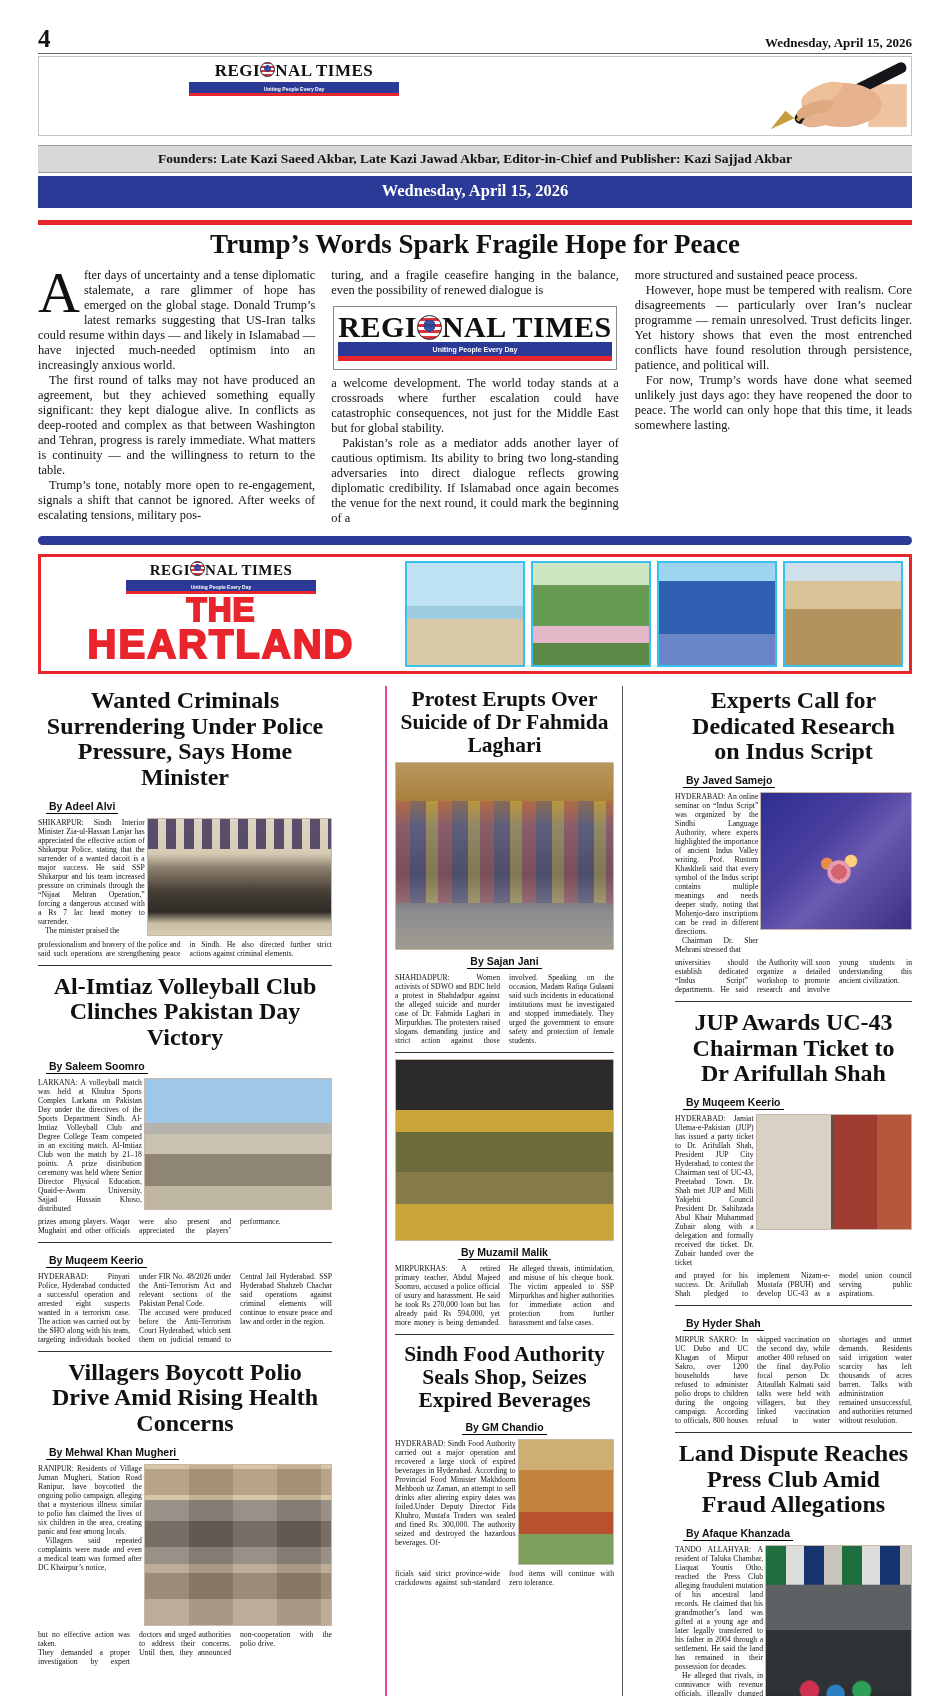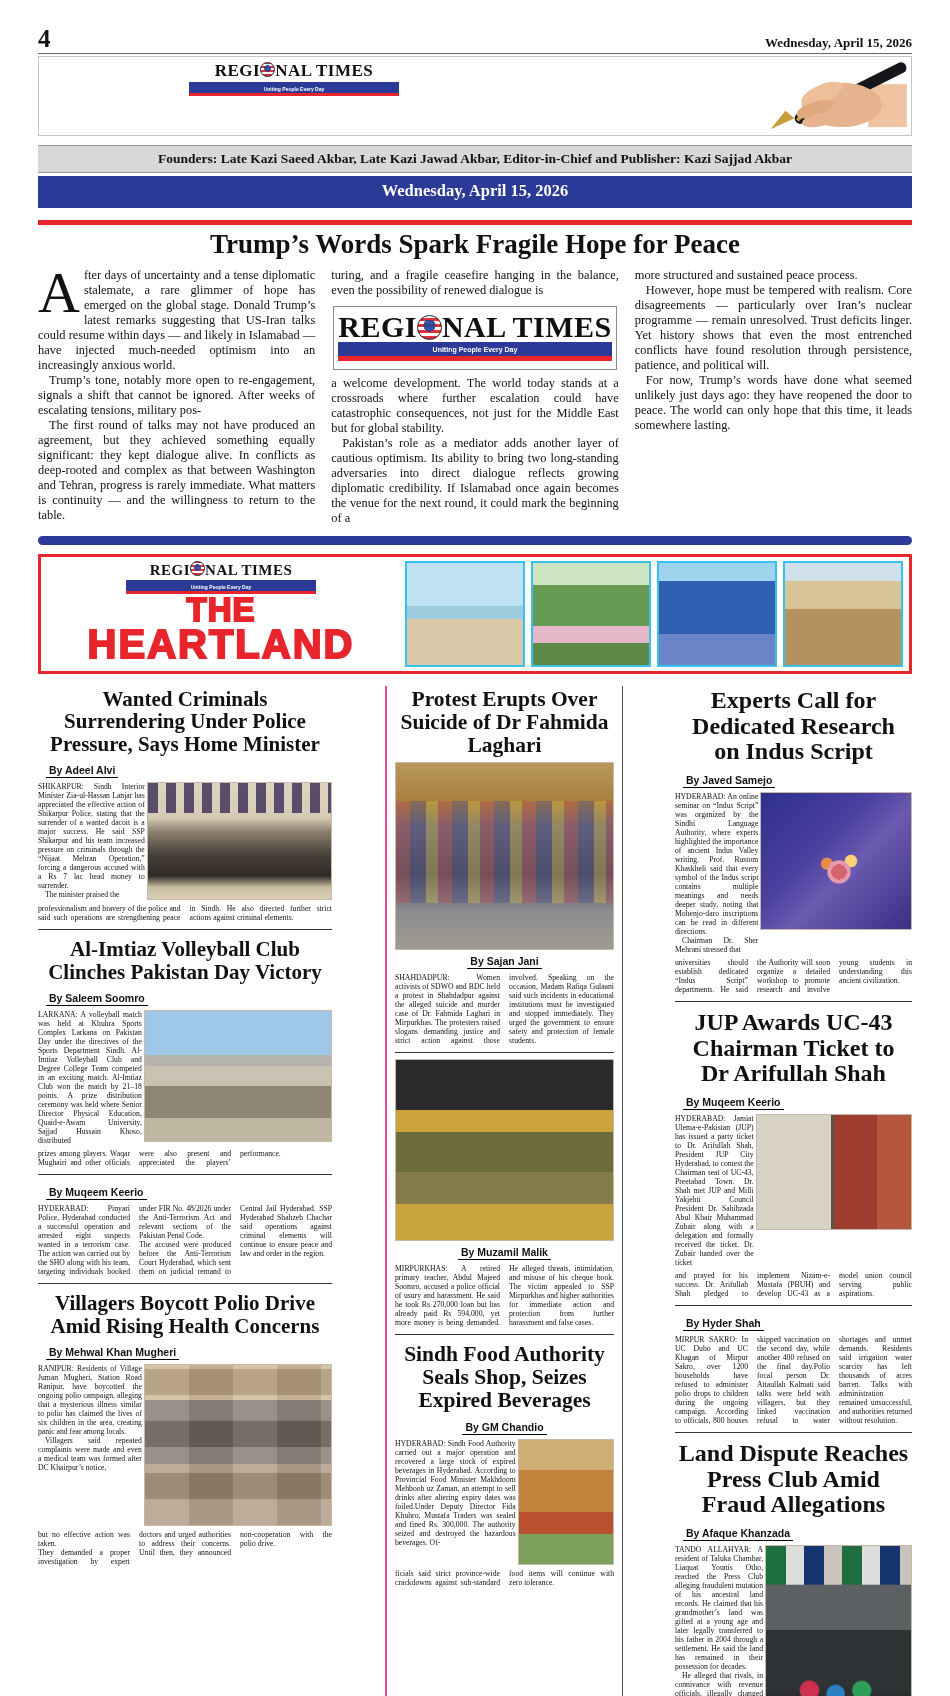--- a/index.html
+++ b/index.html
@@ -69,21 +69,21 @@
   .hl-4{background:linear-gradient(180deg,#cfe0ea 0 18%,#d9c49a 18% 45%,#b3925e 45% 100%);}
 
   
   .articles{display:flex;margin-top:12px;align-items:stretch;}
   .acol{box-sizing:border-box;}
   .acol1{width:302px;padding-right:8px;}
   .acol2{width:238px;border-left:2px solid #ec4899;border-right:1px solid #555;padding:0 8px;margin-left:45px;}
   .acol3{flex:1;padding-left:8px;margin-left:44px;}
   .article + .article{border-top:1px solid #333;margin-top:7px;padding-top:6px;}
   .a-headline{text-align:center;font-weight:bold;line-height:1.07;margin:2px 2px 5px;}
-  .acol1 .a-headline{font-size:21px;}
+  .acol1 .a-headline{font-size:24px;}
   .acol2 .a-headline{font-size:21.5px;}
   .acol3 .a-headline{font-size:24px;}
   .a-byline-row{margin:1px 0 4px 8px;}
   .center-by .a-byline-row{text-align:center;margin-left:0;}
   .a-byline{font-family:"Liberation Sans",sans-serif;font-weight:bold;font-size:10.5px;
      border-bottom:1.5px solid #000;padding:0 3px 1px;display:inline-block;}
   .a-row{display:flex;gap:2px;align-items:flex-start;}
   .a-intro{flex:1;font-size:7.7px;line-height:9px;text-align:justify;}
   .a-intro p{margin:0;}
   .a-intro p + p{text-indent:7px;}
@@ -149,22 +149,22 @@
   </div>
 
   <div class="founders">Founders: Late Kazi Saeed Akbar, Late Kazi Jawad Akbar, Editor-in-Chief and Publisher: Kazi Sajjad Akbar</div>
   <div class="datebar">Wednesday, April 15, 2026</div>
 
   <div class="redrule"></div>
   <div class="ed-headline">Trump’s Words Spark Fragile Hope for Peace</div>
   <div class="ed-cols">
     <div class="ecol">
       <p><span class="dropcap">A</span><span>fter days of uncertainty and a tense diplomatic stalemate, a rare glimmer of hope has emerged on the global stage. Donald Trump’s latest remarks suggesting that US-Iran talks could resume within days — and likely in Islamabad — have injected much-needed optimism into an increasingly anxious world.</span></p>
+      <p class="ind">The first round of talks may not have produced an agreement, but they achieved something equally significant: they kept dialogue alive. In conflicts as deep-rooted and complex as that between Washington and Tehran, progress is rarely immediate. What matters is continuity — and the willingness to return to the table.</p>
       <p class="ind">Trump’s tone, notably more open to re-engagement, signals a shift that cannot be ignored. After weeks of escalating tensions, military pos-</p>
-      <p class="ind">The first round of talks may not have produced an agreement, but they achieved something equally significant: they kept dialogue alive. In conflicts as deep-rooted and complex as that between Washington and Tehran, progress is rarely immediate. What matters is continuity — and the willingness to return to the table.</p>
     </div>
     <div class="ecol">
       <p>turing, and a fragile ceasefire hanging in the balance, even the possibility of renewed dialogue is</p>
       <div class="ed-logo-box rt-lg">
         <div class="rt-line"><span class="rt-t">REGI</span><span class="globe"></span><span class="rt-t">NAL TIMES</span></div>
         <div class="rt-bar"><span>Uniting People Every Day</span></div>
       </div>
       <p>a welcome development. The world today stands at a crossroads where further escalation could have catastrophic consequences, not just for the Middle East but for global stability.</p>
       <p class="ind">Pakistan’s role as a mediator adds another layer of cautious optimism. Its ability to bring two long-standing adversaries into direct dialogue reflects growing diplomatic credibility. If Islamabad once again becomes the venue for the next round, it could mark the beginning of a</p>
     </div>

